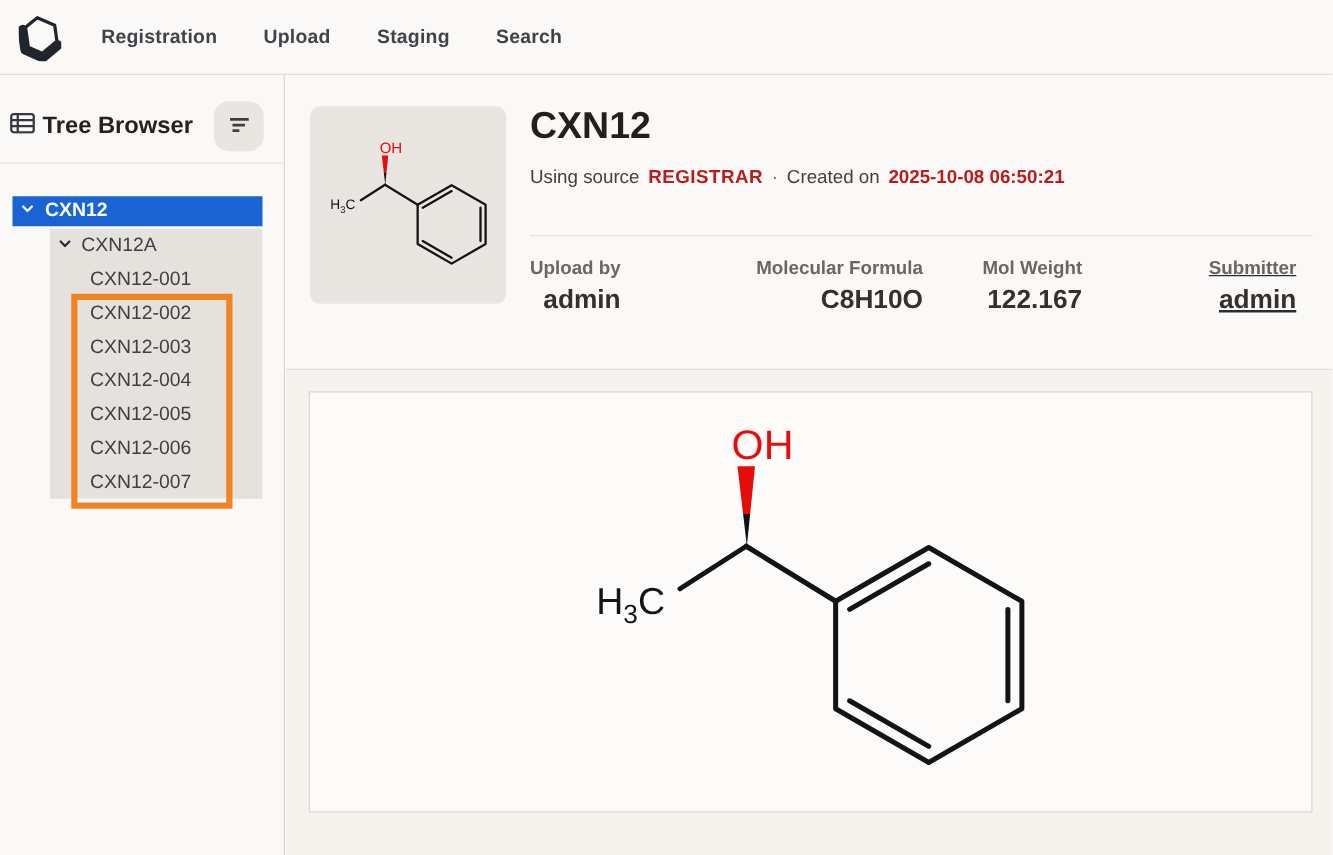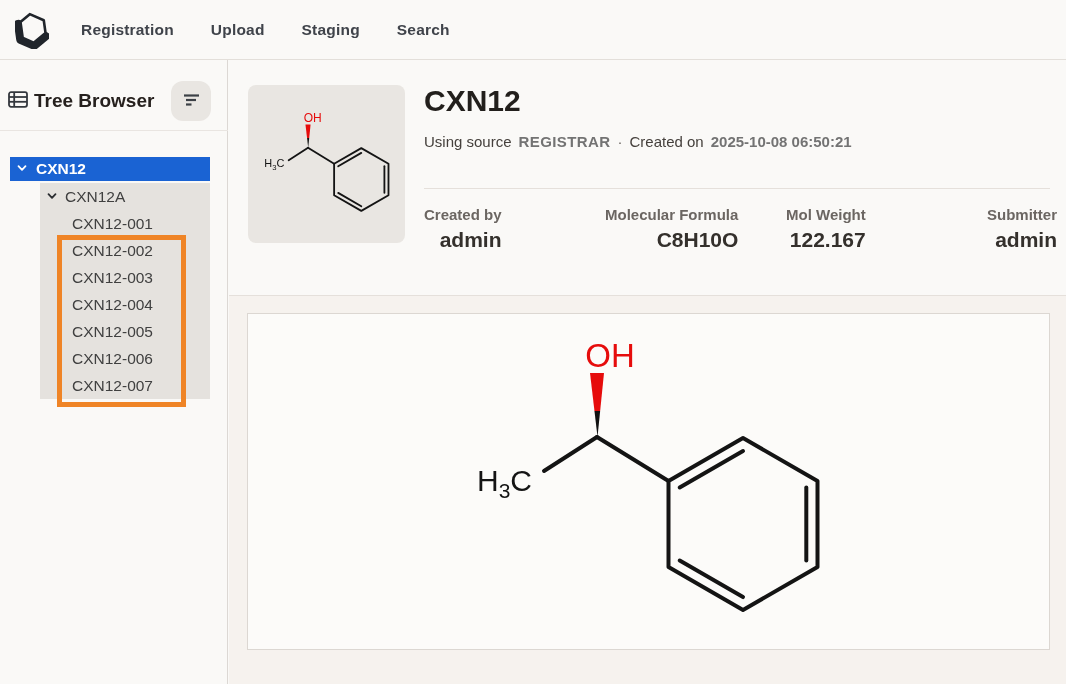--- a/index.html
+++ b/index.html
@@ -34,28 +34,28 @@
                     border:5px solid #ef8426; pointer-events:none; }
 
   
   .main-header { position:absolute; left:229px; top:60px; width:837px; height:236px; background:#faf9f7;
                  border-bottom:1px solid #e5e0db; }
   .thumb-card { position:absolute; left:19px; top:25px; width:157px; height:158px; border-radius:8px;
                 background:#e9e6e2; display:flex; align-items:center; justify-content:center; cursor:pointer; }
   .cmp-title { position:absolute; left:195px; top:24px; font-size:30px; font-weight:800; color:#221f1c; }
   .meta-line { position:absolute; left:195px; top:73px; font-size:15px; color:#45403c;
                display:flex; align-items:flex-end; gap:7px; white-space:nowrap; }
-  .meta-line .b { font-weight:700; color:#737373; }
+  .meta-line .b { font-weight:700; color:#b91c1c; }
   .meta-line .src { letter-spacing:.4px; }
   .meta-dot { color:#6b6662; }
   .hdr-divider { position:absolute; left:195px; top:128px; width:626px; height:1px; background:#e5e0db; }
   .field { position:absolute; top:146px; }
   .field .f-label { font-size:15px; font-weight:700; color:#6b6662; margin-bottom:5px; }
   .field .f-value { font-size:21px; font-weight:700; color:#34302c;text-align:right; }
-  .field.f0 { left:195px; } .field.f1 { left:376px; } .field.f2 { left:557px; } .field.f3 { left:758px; }
+  .field.f0 { left:195px; } .field.f1 { left:376px; } .field.f2 { left:557px; } .field.f3 { left:738px;text-decoration:underline; }
 
   .main-body { position:absolute; left:229px; top:296px; width:837px; height:388px; background:#f6f2ee; }
   .mol-card { position:absolute; left:18px; top:17px; width:803px; height:337px; background:#fcfbf9;
               border:1px solid #dcd7d2; display:flex; align-items:center; justify-content:center; }
 
   svg text { font-family:"Liberation Sans", sans-serif; }
 </style>
 </head>
 <body>
 
@@ -180,21 +180,21 @@
       <span>Using source</span>
       <span class="b src">REGISTRAR</span>
       <span class="meta-dot">·</span>
       <span>Created on</span>
       <span class="b">2025-10-08 06:50:21</span>
     </div>
 
     <div class="hdr-divider"></div>
 
     <div class="field f0">
-      <div class="f-label">Created by</div>
+      <div class="f-label">Upload by</div>
       <div class="f-value">admin</div>
     </div>
     <div class="field f1">
       <div class="f-label">Molecular Formula</div>
       <div class="f-value">C8H10O</div>
     </div>
     <div class="field f2">
       <div class="f-label">Mol Weight</div>
       <div class="f-value">122.167</div>
     </div>

